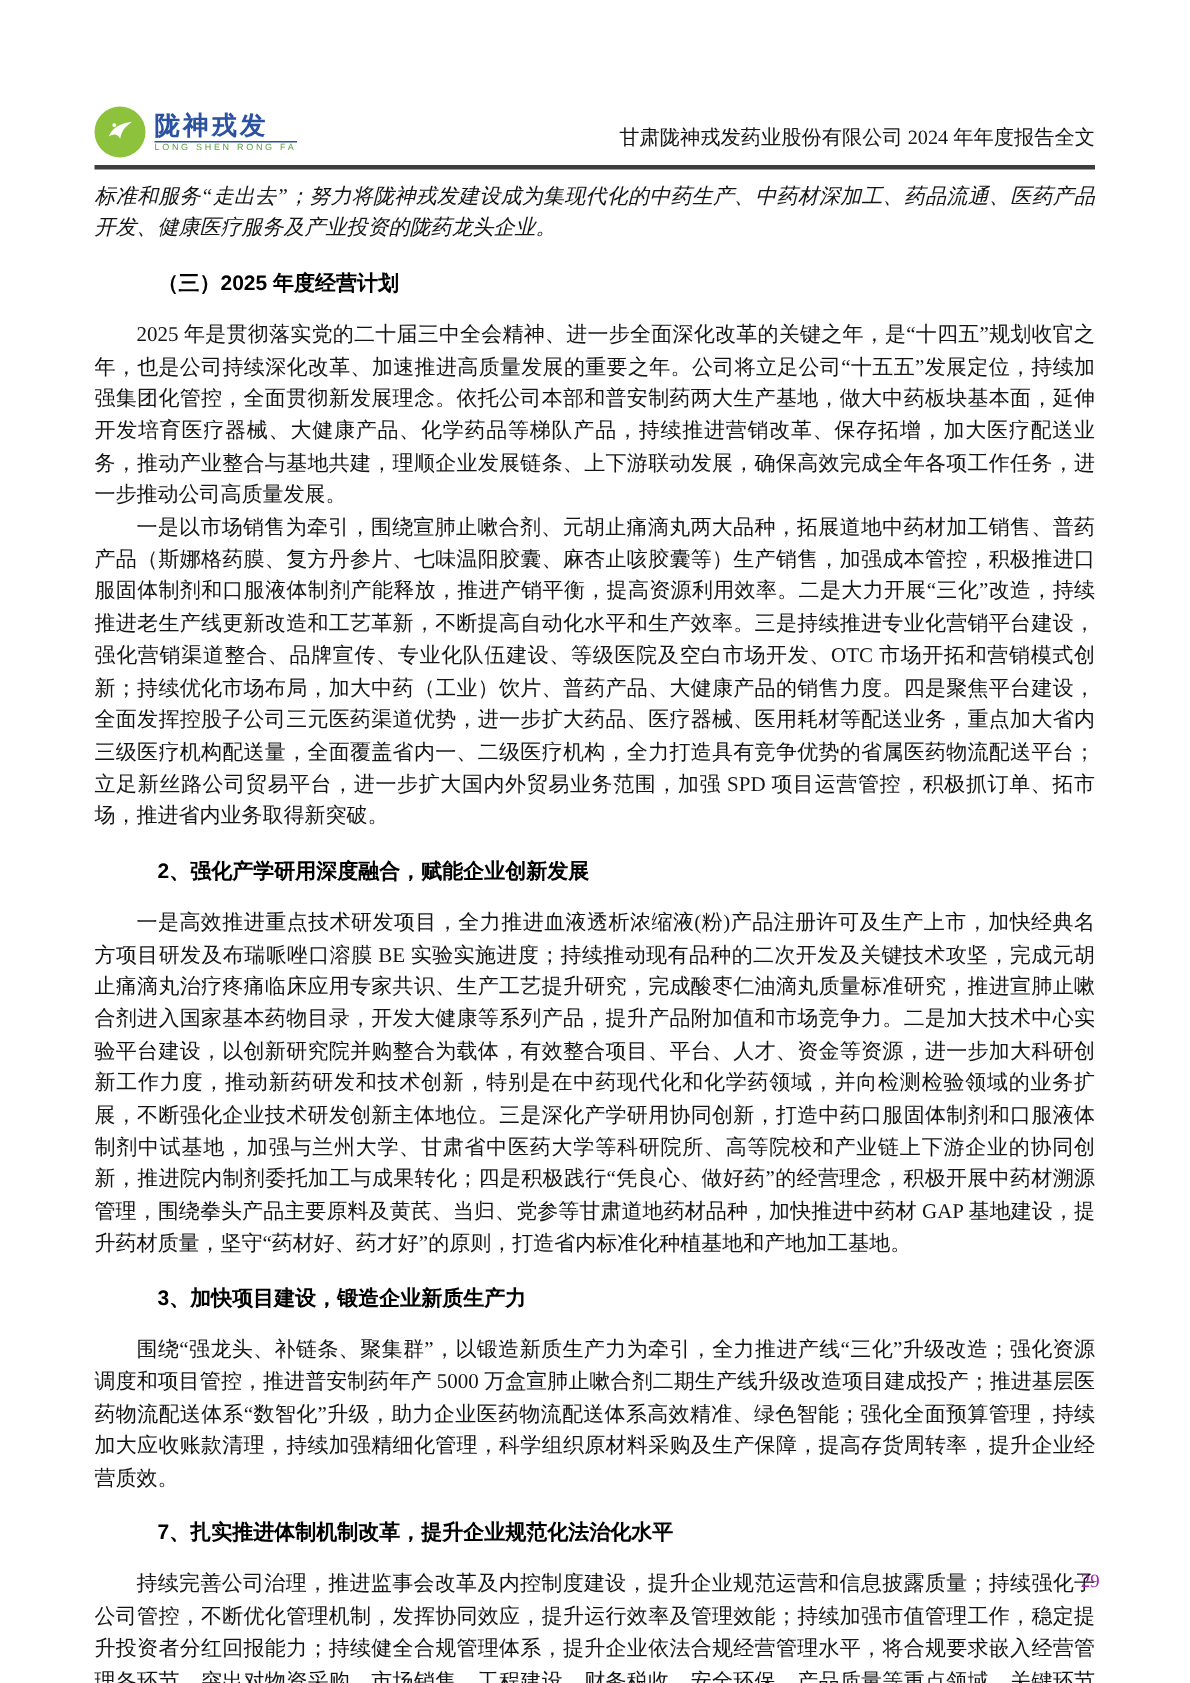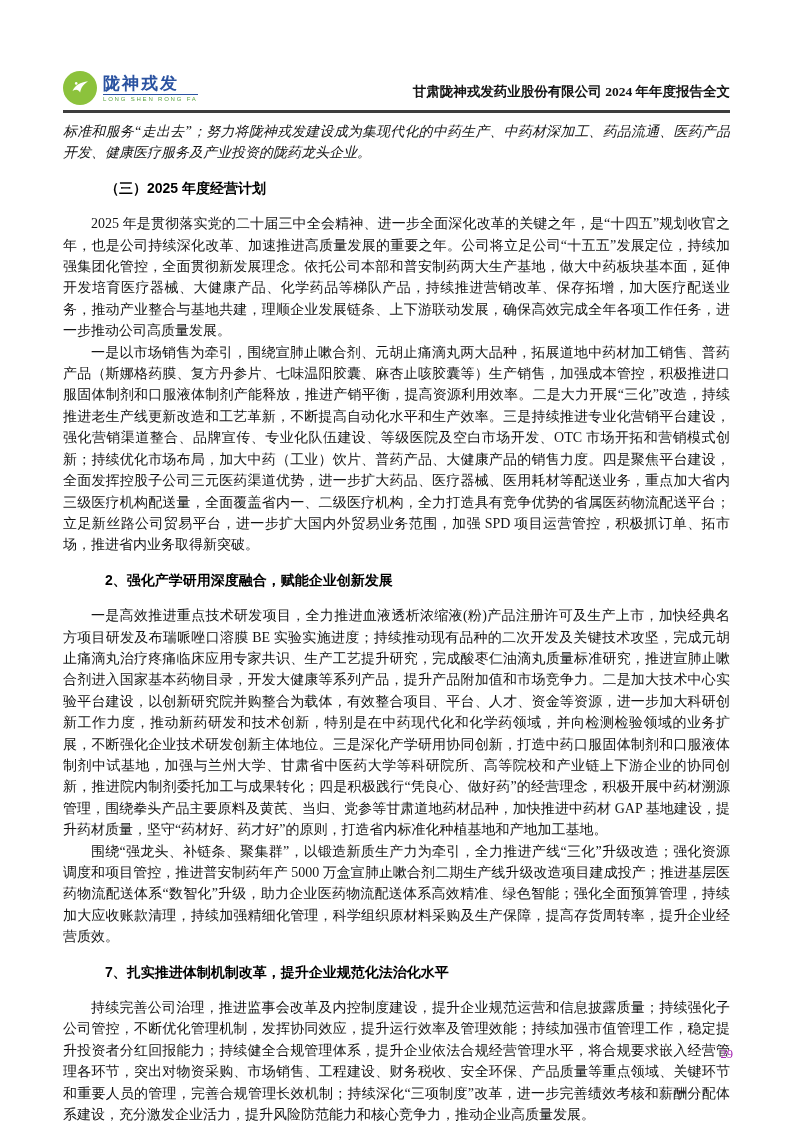--- a/index.html
+++ b/index.html
@@ -43,21 +43,21 @@
     font-size: 6px;
     letter-spacing: 1.8px;
     color: #5AA23E;
     border-top: 1px solid #2A52A0;
     padding-top: 1px;
     margin-top: 1px;
     white-space: nowrap;
   }
   .report-title {
     font-size: 13.5px;
-    font-weight: bold;
+    font-weight: normal;
     padding-bottom: 4px;
     white-space: nowrap;
     margin-top: 37px;
   }
   .header-divider {
     height: 3px;
     background: #3E3E3E;
     margin-top: 5px;
   }
   .body-content {
@@ -109,20 +109,21 @@
 
   <div class="header-divider"></div>
 
   <div class="body-content">
     <p class="para no-indent">标准和服务“走出去”；努力将陇神戎发建设成为集现代化的中药生产、中药材深加工、药品流通、医药产品开发、健康医疗服务及产业投资的陇药龙头企业。</p>
     <p class="heading">（三）2025 年度经营计划</p>
     <p class="para">2025 年是贯彻落实党的二十届三中全会精神、进一步全面深化改革的关键之年，是“十四五”规划收官之年，也是公司持续深化改革、加速推进高质量发展的重要之年。公司将立足公司“十五五”发展定位，持续加强集团化管控，全面贯彻新发展理念。依托公司本部和普安制药两大生产基地，做大中药板块基本面，延伸开发培育医疗器械、大健康产品、化学药品等梯队产品，持续推进营销改革、保存拓增，加大医疗配送业务，推动产业整合与基地共建，理顺企业发展链条、上下游联动发展，确保高效完成全年各项工作任务，进一步推动公司高质量发展。</p>
     <p class="para">一是以市场销售为牵引，围绕宣肺止嗽合剂、元胡止痛滴丸两大品种，拓展道地中药材加工销售、普药产品（斯娜格药膜、复方丹参片、七味温阳胶囊、麻杏止咳胶囊等）生产销售，加强成本管控，积极推进口服固体制剂和口服液体制剂产能释放，推进产销平衡，提高资源利用效率。二是大力开展“三化”改造，持续推进老生产线更新改造和工艺革新，不断提高自动化水平和生产效率。三是持续推进专业化营销平台建设，强化营销渠道整合、品牌宣传、专业化队伍建设、等级医院及空白市场开发、OTC 市场开拓和营销模式创新；持续优化市场布局，加大中药（工业）饮片、普药产品、大健康产品的销售力度。四是聚焦平台建设，全面发挥控股子公司三元医药渠道优势，进一步扩大药品、医疗器械、医用耗材等配送业务，重点加大省内三级医疗机构配送量，全面覆盖省内一、二级医疗机构，全力打造具有竞争优势的省属医药物流配送平台；立足新丝路公司贸易平台，进一步扩大国内外贸易业务范围，加强 SPD 项目运营管控，积极抓订单、拓市场，推进省内业务取得新突破。</p>
     <p class="heading">2、强化产学研用深度融合，赋能企业创新发展</p>
     <p class="para">一是高效推进重点技术研发项目，全力推进血液透析浓缩液(粉)产品注册许可及生产上市，加快经典名方项目研发及布瑞哌唑口溶膜 BE 实验实施进度；持续推动现有品种的二次开发及关键技术攻坚，完成元胡止痛滴丸治疗疼痛临床应用专家共识、生产工艺提升研究，完成酸枣仁油滴丸质量标准研究，推进宣肺止嗽合剂进入国家基本药物目录，开发大健康等系列产品，提升产品附加值和市场竞争力。二是加大技术中心实验平台建设，以创新研究院并购整合为载体，有效整合项目、平台、人才、资金等资源，进一步加大科研创新工作力度，推动新药研发和技术创新，特别是在中药现代化和化学药领域，并向检测检验领域的业务扩展，不断强化企业技术研发创新主体地位。三是深化产学研用协同创新，打造中药口服固体制剂和口服液体制剂中试基地，加强与兰州大学、甘肃省中医药大学等科研院所、高等院校和产业链上下游企业的协同创新，推进院内制剂委托加工与成果转化；四是积极践行“凭良心、做好药”的经营理念，积极开展中药材溯源管理，围绕拳头产品主要原料及黄芪、当归、党参等甘肃道地药材品种，加快推进中药材 GAP 基地建设，提升药材质量，坚守“药材好、药才好”的原则，打造省内标准化种植基地和产地加工基地。</p>
+    <p class="heading">3、加快项目建设，锻造企业新质生产力</p>
     <p class="para">围绕“强龙头、补链条、聚集群”，以锻造新质生产力为牵引，全力推进产线“三化”升级改造；强化资源调度和项目管控，推进普安制药年产 5000 万盒宣肺止嗽合剂二期生产线升级改造项目建成投产；推进基层医药物流配送体系“数智化”升级，助力企业医药物流配送体系高效精准、绿色智能；强化全面预算管理，持续加大应收账款清理，持续加强精细化管理，科学组织原材料采购及生产保障，提高存货周转率，提升企业经营质效。</p>
     <p class="heading">7、扎实推进体制机制改革，提升企业规范化法治化水平</p>
     <p class="para">持续完善公司治理，推进监事会改革及内控制度建设，提升企业规范运营和信息披露质量；持续强化子公司管控，不断优化管理机制，发挥协同效应，提升运行效率及管理效能；持续加强市值管理工作，稳定提升投资者分红回报能力；持续健全合规管理体系，提升企业依法合规经营管理水平，将合规要求嵌入经营管理各环节，突出对物资采购、市场销售、工程建设、财务税收、安全环保、产品质量等重点领域、关键环节和重要人员的管理，完善合规管理长效机制；持续深化“三项制度”改革，进一步完善绩效考核和薪酬分配体系建设，充分激发企业活力，提升风险防范能力和核心竞争力，推动企业高质量发展。</p>
     <p class="heading">7、坚持党的全面领导，以高质量党建引领企业高质量发展</p>
   </div>
 
   <div class="page-number">29</div>
 
 </div>
 

